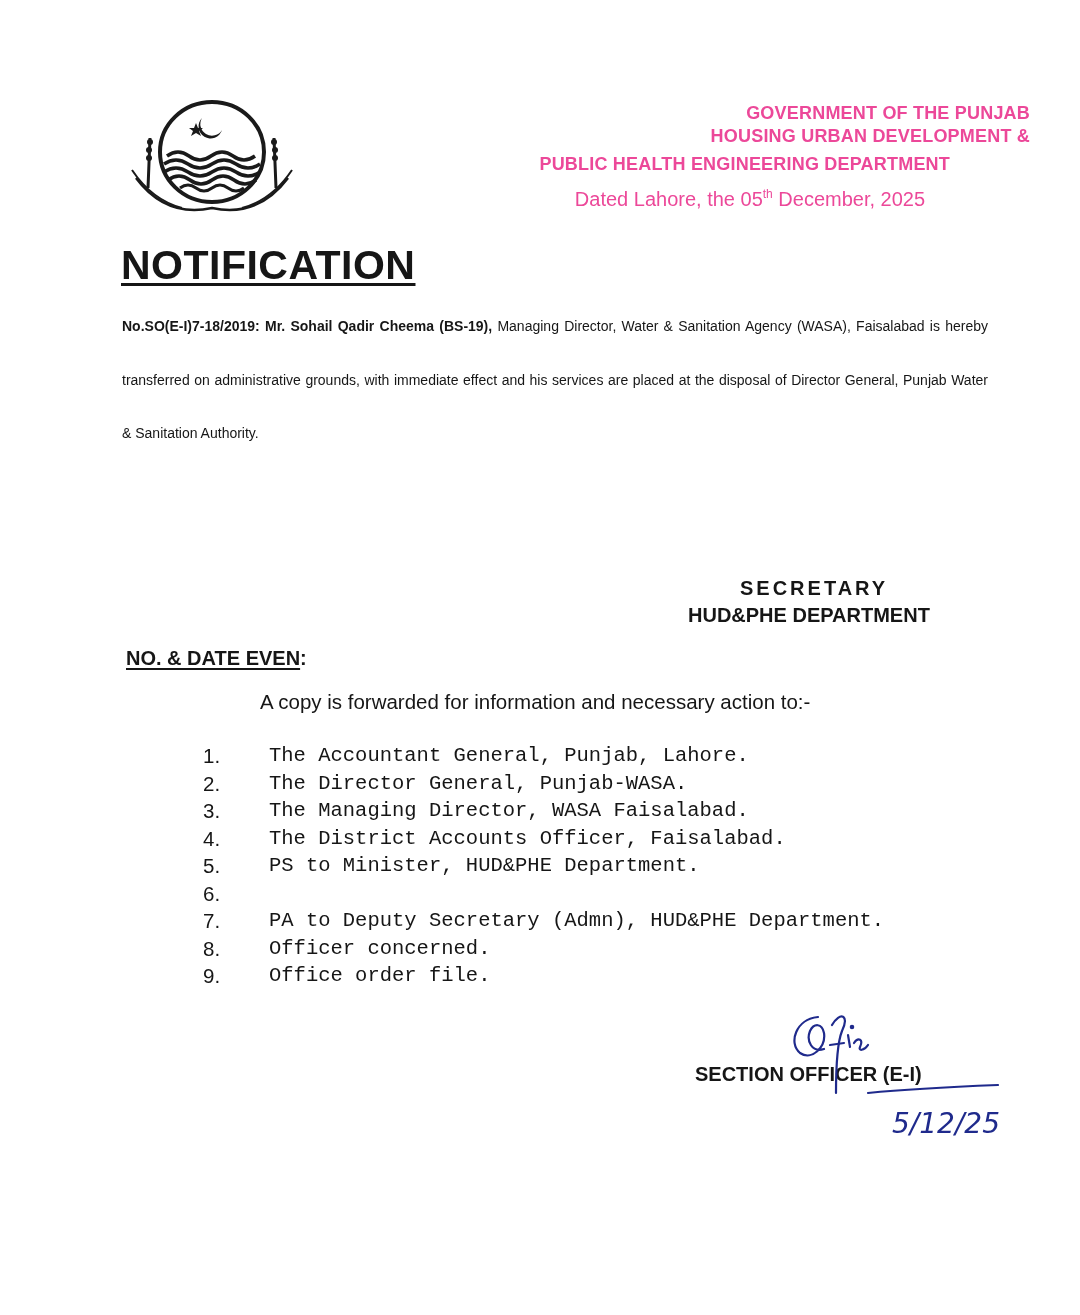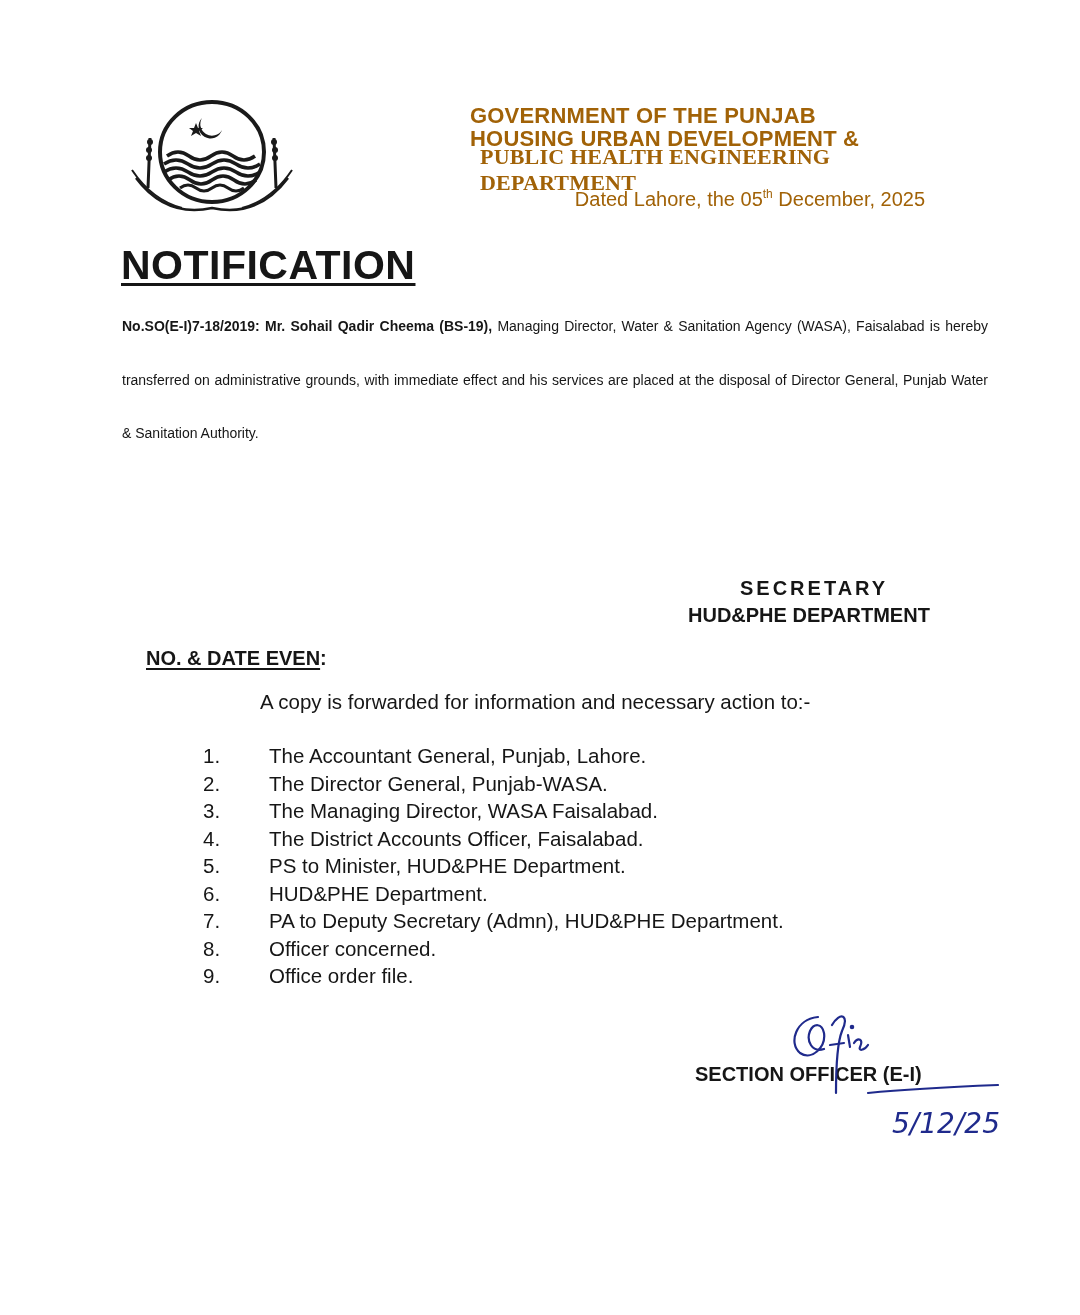--- a/index.html
+++ b/index.html
@@ -2,38 +2,38 @@
 <html><head>
   <meta charset="utf-8">
   <style>
     html, body { margin: 0; padding: 0; background: #ffffff; }
     body {
       width: 1080px; height: 1315px; position: relative; overflow: hidden;
       font-family: "Liberation Sans", sans-serif; color: #161616;
     }
     .abs { position: absolute; }
     .logo { left: 122px; top: 98px; width: 180px; height: 118px; }
-    .hdr { left: 470px; width: 560px; text-align: left; font-weight: bold; font-size: 22px; letter-spacing: 0.2px; color: #a16207; }
+    .hdr { left: 470px; width: 560px; text-align: right; font-weight: bold; font-size: 18px; letter-spacing: 0.2px; color: #ec4899; }
     .hdr1 { top: 103px; }
     .hdr2 { top: 126px; }
-    .hdr3 { top: 144px; left: 480px; width: 470px; font-family: Liberation Serif, serif; }
-    .dated { top: 187px; left: 470px; width: 560px; text-align: center; font-size: 20px; color: #a16207; }
+    .hdr3 { top: 154px; left: 480px; width: 470px; }
+    .dated { top: 187px; left: 470px; width: 560px; text-align: center; font-size: 20px; color: #ec4899; }
     .dated sup { font-size: 12px; }
     .notif { left: 121px; top: 242px; font-size: 41px; font-weight: bold; text-decoration: underline; text-decoration-thickness: 3px; text-underline-offset: 4px; letter-spacing: 0.5px; }
     .para { left: 122px; width: 866px; font-size: 14px; line-height: 53.5px; top: 300px; text-align: justify; text-align-last: left; }
     .para b { font-weight: bold; }
     .sec1 { left: 740px; top: 577px; font-size: 20px; font-weight: bold; letter-spacing: 3px; }
     .sec2 { left: 688px; top: 604px; font-size: 20px; font-weight: bold; }
     .nodate { left: 126px; top: 647px; font-size: 20px; font-weight: bold; }
-    .nodate u { text-decoration-thickness: 2px; text-underline-offset: 3px; margin-left: 20px; }
+    .nodate u { text-decoration-thickness: 2px; text-underline-offset: 3px; }
     .copy { left: 260px; top: 690px; font-size: 20.5px; }
     .list { left: 203px; top: 742px; width: 735px; font-size: 20.5px; }
     .li { display: flex; line-height: 27.5px; }
     .li .num { width: 66px; flex: none; }
-    .li .txt { flex: 1; text-align: justify; text-align-last: left; }
+    .li .txt { flex: 1; text-align: justify; text-align-last: left; font-family: Liberation Mono, monospace; }
     .li.wrap .txt { line-height: 27.5px; }
     .so { left: 695px; top: 1063px; font-size: 20px; font-weight: bold; }
     .sig { left: 770px; top: 1005px; width: 250px; height: 140px; }
   </style>
 </head>
 <body>
 
 <svg class="abs logo" viewBox="0 0 180 118">
   <g fill="none" stroke="#1a1a1a">
     <ellipse cx="90" cy="54" rx="52" ry="50" stroke-width="4"></ellipse>
@@ -91,21 +91,20 @@
       <span class="num">4.</span>
       <span class="txt">The District Accounts Officer, Faisalabad.</span>
     </div>
   <div class="li">
       <span class="num">5.</span>
       <span class="txt">PS to Minister, HUD&amp;PHE Department.</span>
     </div>
   <div class="li wrap">
       <span class="num">6.</span>
       <span class="txt">
-        <span style="display:block;">HUD&amp;PHE Department.</span>
       </span>
     </div>
   <div class="li">
       <span class="num">7.</span>
       <span class="txt">PA to Deputy Secretary (Admn), HUD&amp;PHE Department.</span>
     </div>
   <div class="li">
       <span class="num">8.</span>
       <span class="txt">Officer concerned.</span>
     </div>

